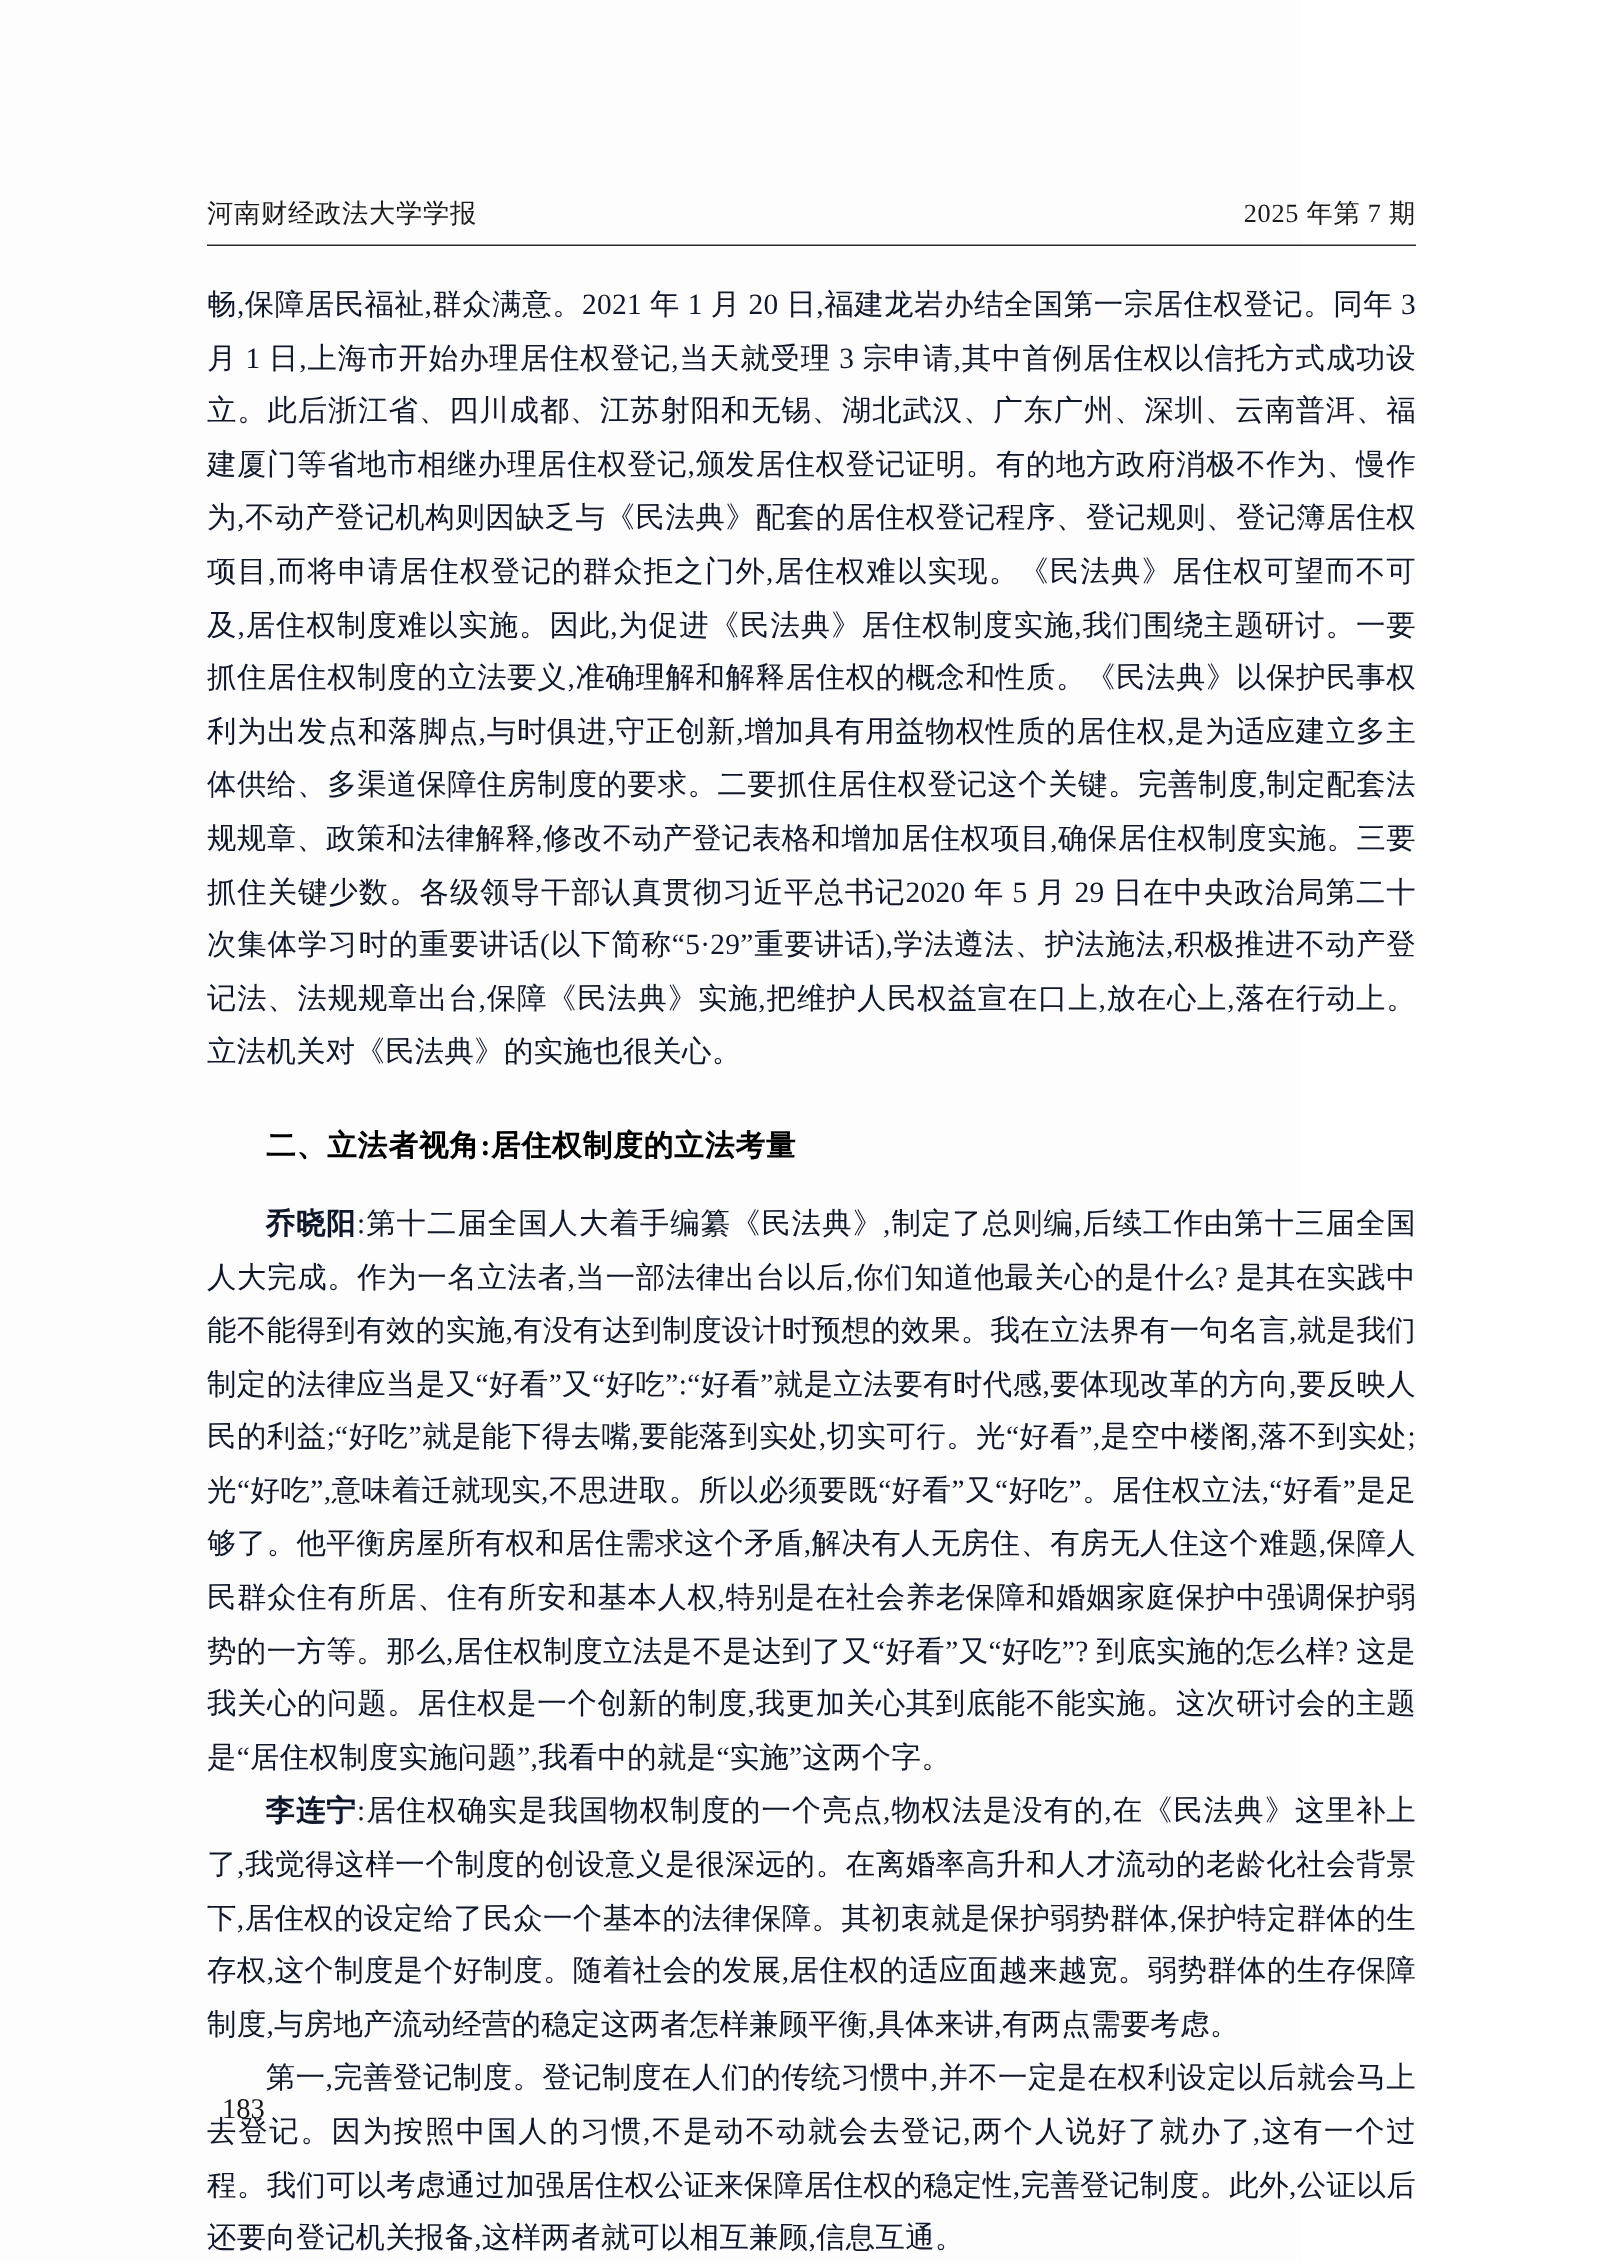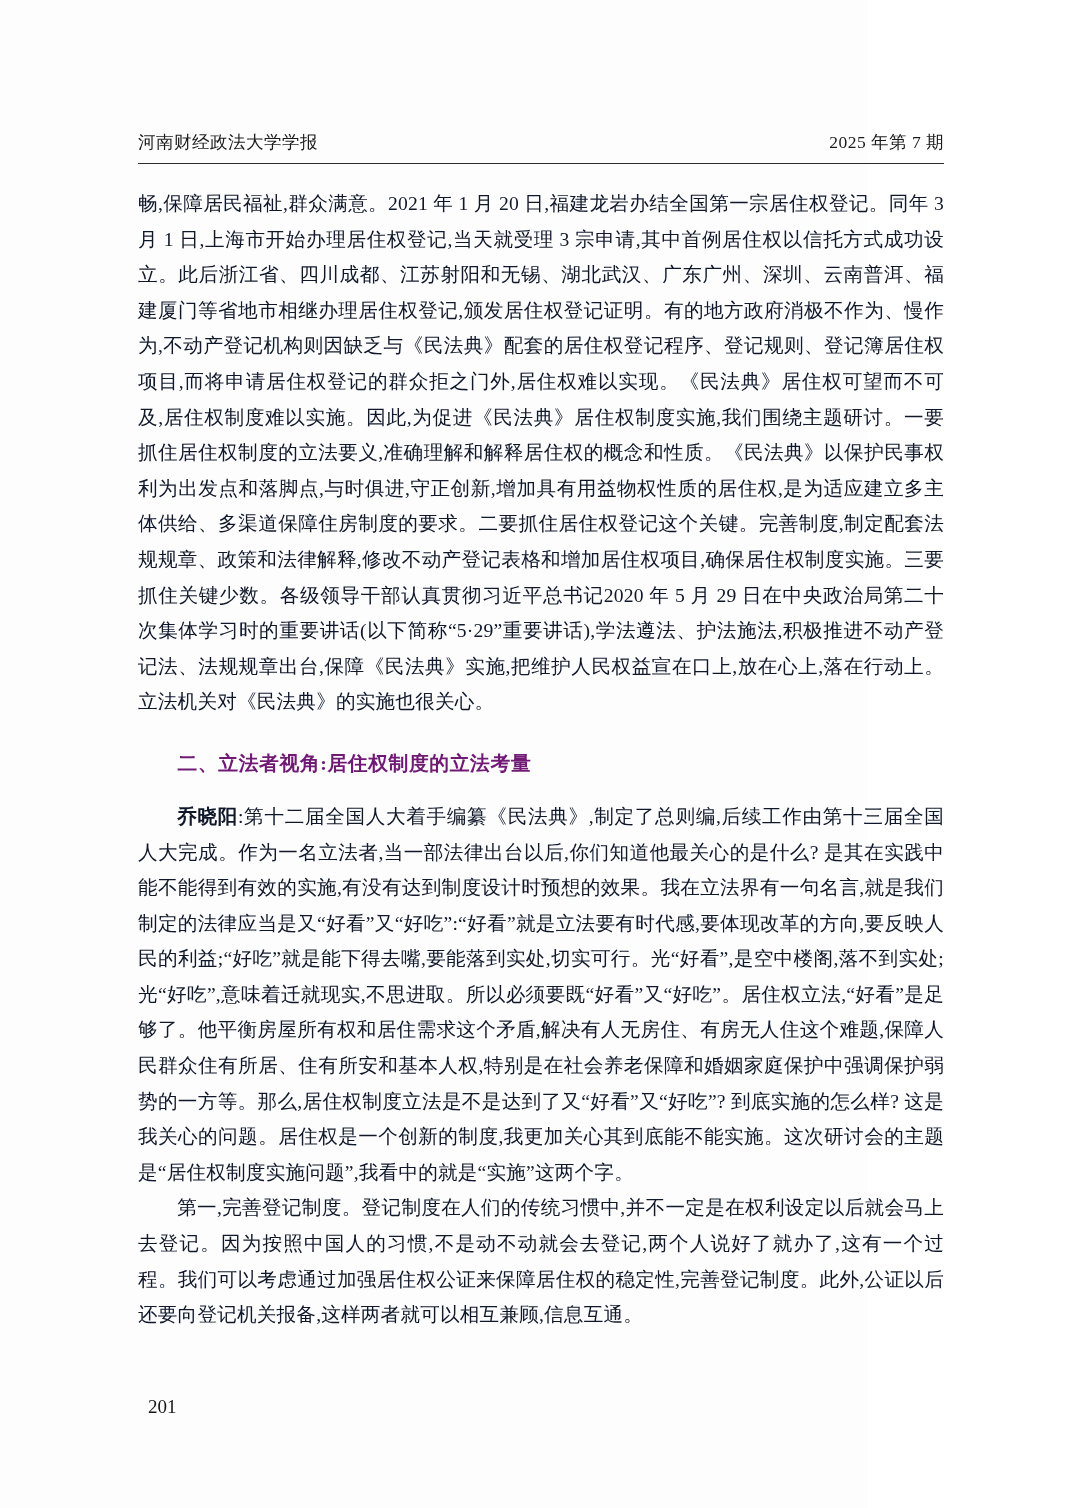--- a/index.html
+++ b/index.html
@@ -55,21 +55,21 @@
     letter-spacing: 0.2px;
     color: #0f172a;
   }
   p.indent { text-indent: 2em; }
   h2.section {
     font-size: 19.8px;
     font-weight: bold;
     margin: 30px 0 22px 0;
     text-indent: 2em;
     letter-spacing: 0.6px;
-    color: #701a75;
+    color: #000000;
   }
   .speaker {
     font-weight: bold;
   }
   .pagenum {
     position: absolute;
     left: 148px;
     top: 1396px;
     font-size: 19px;
     color: #161616;
@@ -88,20 +88,21 @@
       <div class="right">2025 年第 7 期</div>
     </div>
     <div class="rule"></div>
 
     <p class="body">畅,保障居民福祉,群众满意。2021 年 1 月 20 日,福建龙岩办结全国第一宗居住权登记。同年 3 月 1 日,上海市开始办理居住权登记,当天就受理 3 宗申请,其中首例居住权以信托方式成功设立。此后浙江省、四川成都、江苏射阳和无锡、湖北武汉、广东广州、深圳、云南普洱、福建厦门等省地市相继办理居住权登记,颁发居住权登记证明。有的地方政府消极不作为、慢作为,不动产登记机构则因缺乏与《民法典》配套的居住权登记程序、登记规则、登记簿居住权项目,而将申请居住权登记的群众拒之门外,居住权难以实现。《民法典》居住权可望而不可及,居住权制度难以实施。因此,为促进《民法典》居住权制度实施,我们围绕主题研讨。一要抓住居住权制度的立法要义,准确理解和解释居住权的概念和性质。《民法典》以保护民事权利为出发点和落脚点,与时俱进,守正创新,增加具有用益物权性质的居住权,是为适应建立多主体供给、多渠道保障住房制度的要求。二要抓住居住权登记这个关键。完善制度,制定配套法规规章、政策和法律解释,修改不动产登记表格和增加居住权项目,确保居住权制度实施。三要抓住关键少数。各级领导干部认真贯彻习近平总书记2020 年 5 月 29 日在中央政治局第二十次集体学习时的重要讲话(以下简称“5·29”重要讲话),学法遵法、护法施法,积极推进不动产登记法、法规规章出台,保障《民法典》实施,把维护人民权益宣在口上,放在心上,落在行动上。立法机关对《民法典》的实施也很关心。</p>
 
     <h2 class="section">二、立法者视角:居住权制度的立法考量</h2>
 
     <p class="body indent"><span class="speaker">乔晓阳</span><span>:第十二届全国人大着手编纂《民法典》,制定了总则编,后续工作由第十三届全国人大完成。作为一名立法者,当一部法律出台以后,你们知道他最关心的是什么? 是其在实践中能不能得到有效的实施,有没有达到制度设计时预想的效果。我在立法界有一句名言,就是我们制定的法律应当是又“好看”又“好吃”:“好看”就是立法要有时代感,要体现改革的方向,要反映人民的利益;“好吃”就是能下得去嘴,要能落到实处,切实可行。光“好看”,是空中楼阁,落不到实处;光“好吃”,意味着迁就现实,不思进取。所以必须要既“好看”又“好吃”。居住权立法,“好看”是足够了。他平衡房屋所有权和居住需求这个矛盾,解决有人无房住、有房无人住这个难题,保障人民群众住有所居、住有所安和基本人权,特别是在社会养老保障和婚姻家庭保护中强调保护弱势的一方等。那么,居住权制度立法是不是达到了又“好看”又“好吃”? 到底实施的怎么样? 这是我关心的问题。居住权是一个创新的制度,我更加关心其到底能不能实施。这次研讨会的主题是“居住权制度实施问题”,我看中的就是“实施”这两个字。</span></p>
 
+    <p class="body indent"><span class="speaker">李连宁</span><span>:居住权确实是我国物权制度的一个亮点,物权法是没有的,在《民法典》这里补上了,我觉得这样一个制度的创设意义是很深远的。在离婚率高升和人才流动的老龄化社会背景下,居住权的设定给了民众一个基本的法律保障。其初衷就是保护弱势群体,保护特定群体的生存权,这个制度是个好制度。随着社会的发展,居住权的适应面越来越宽。弱势群体的生存保障制度,与房地产流动经营的稳定这两者怎样兼顾平衡,具体来讲,有两点需要考虑。</span></p>
 
     <p class="body indent">第一,完善登记制度。登记制度在人们的传统习惯中,并不一定是在权利设定以后就会马上去登记。因为按照中国人的习惯,不是动不动就会去登记,两个人说好了就办了,这有一个过程。我们可以考虑通过加强居住权公证来保障居住权的稳定性,完善登记制度。此外,公证以后还要向登记机关报备,这样两者就可以相互兼顾,信息互通。</p>
 
   </div>
 
-  <div class="pagenum">201</div>
+  <div class="pagenum">183</div>
 
 </div>
 
 </body></html>

